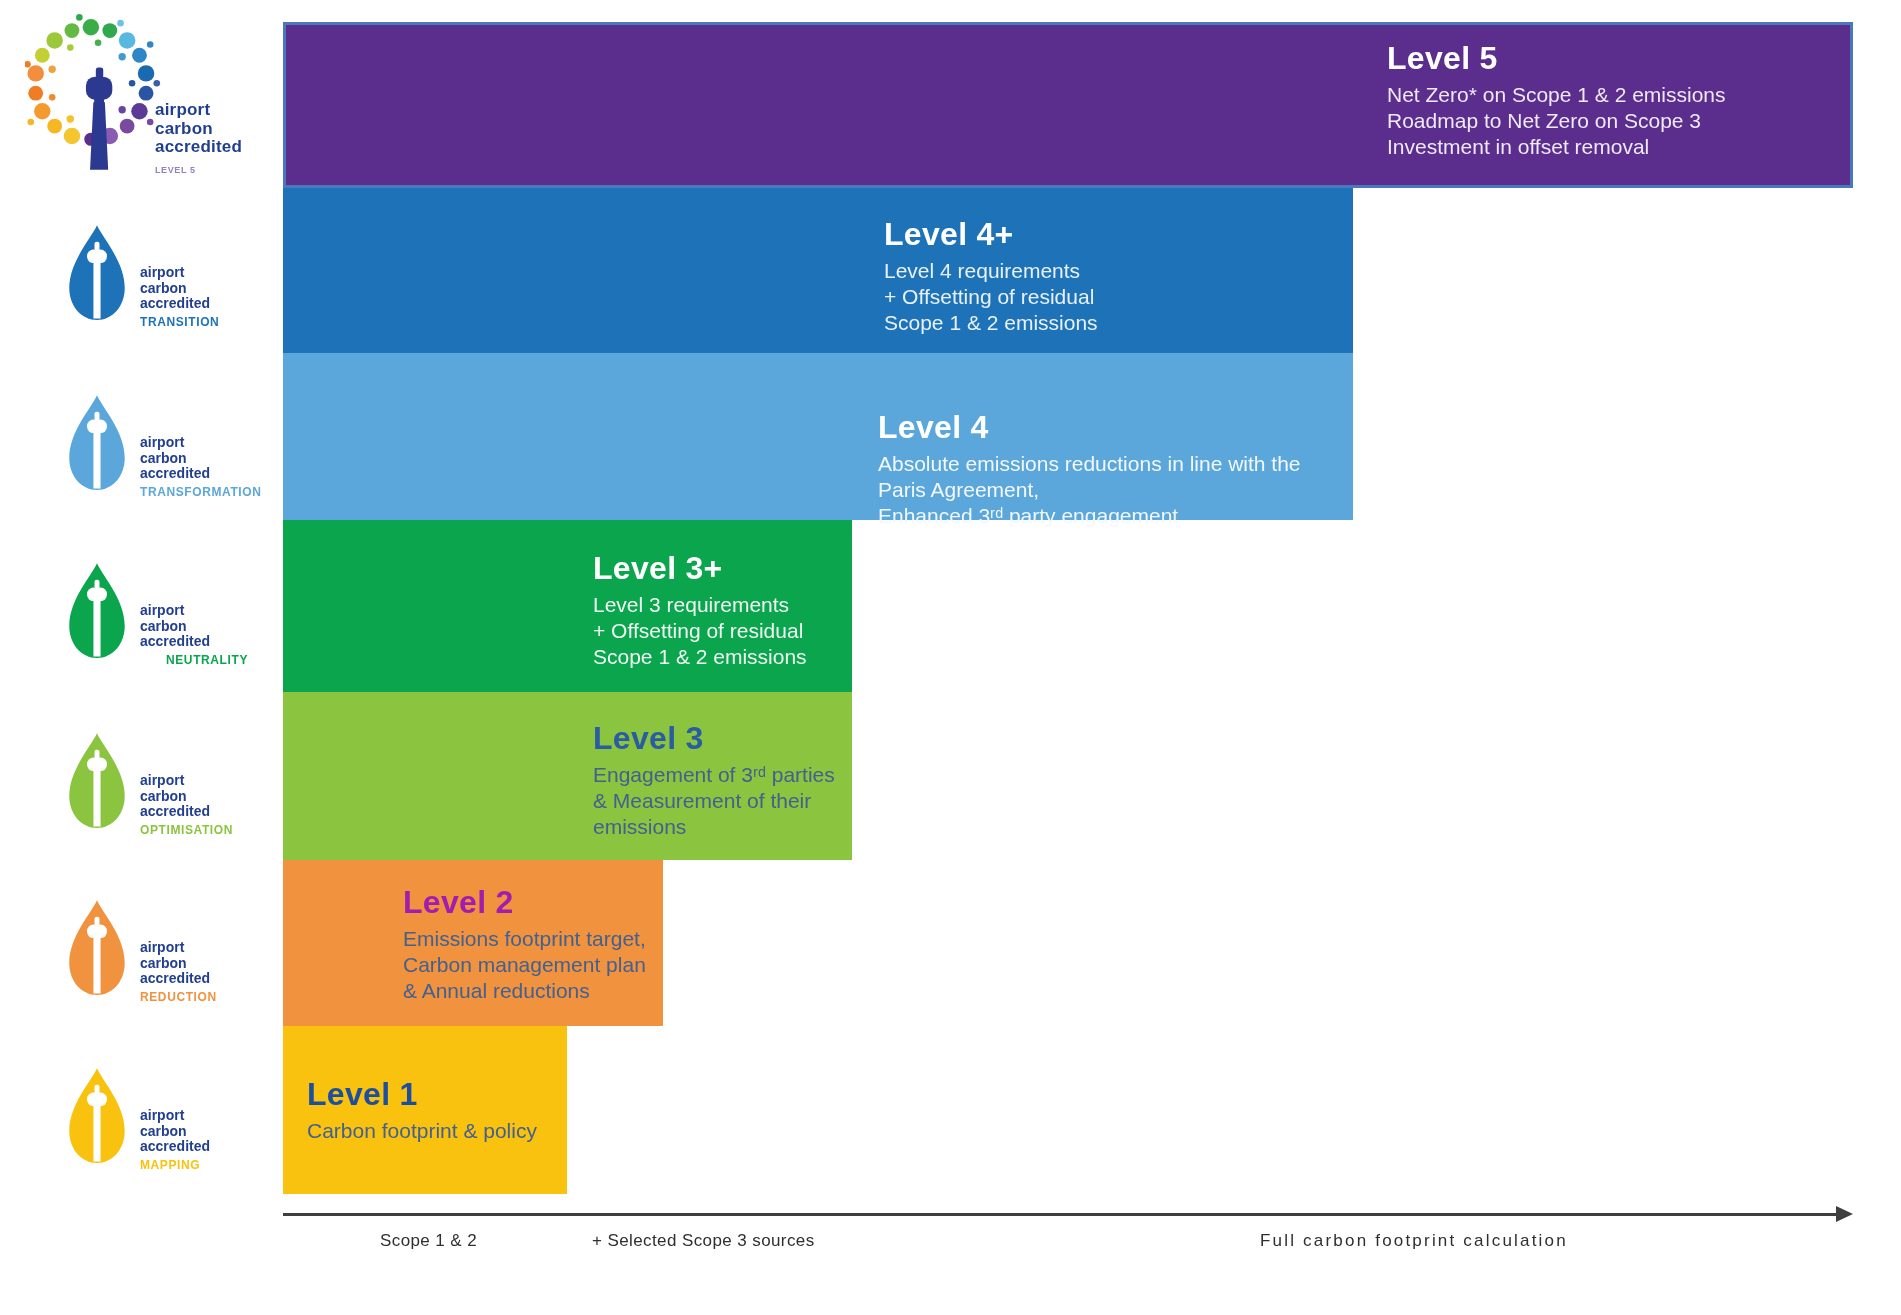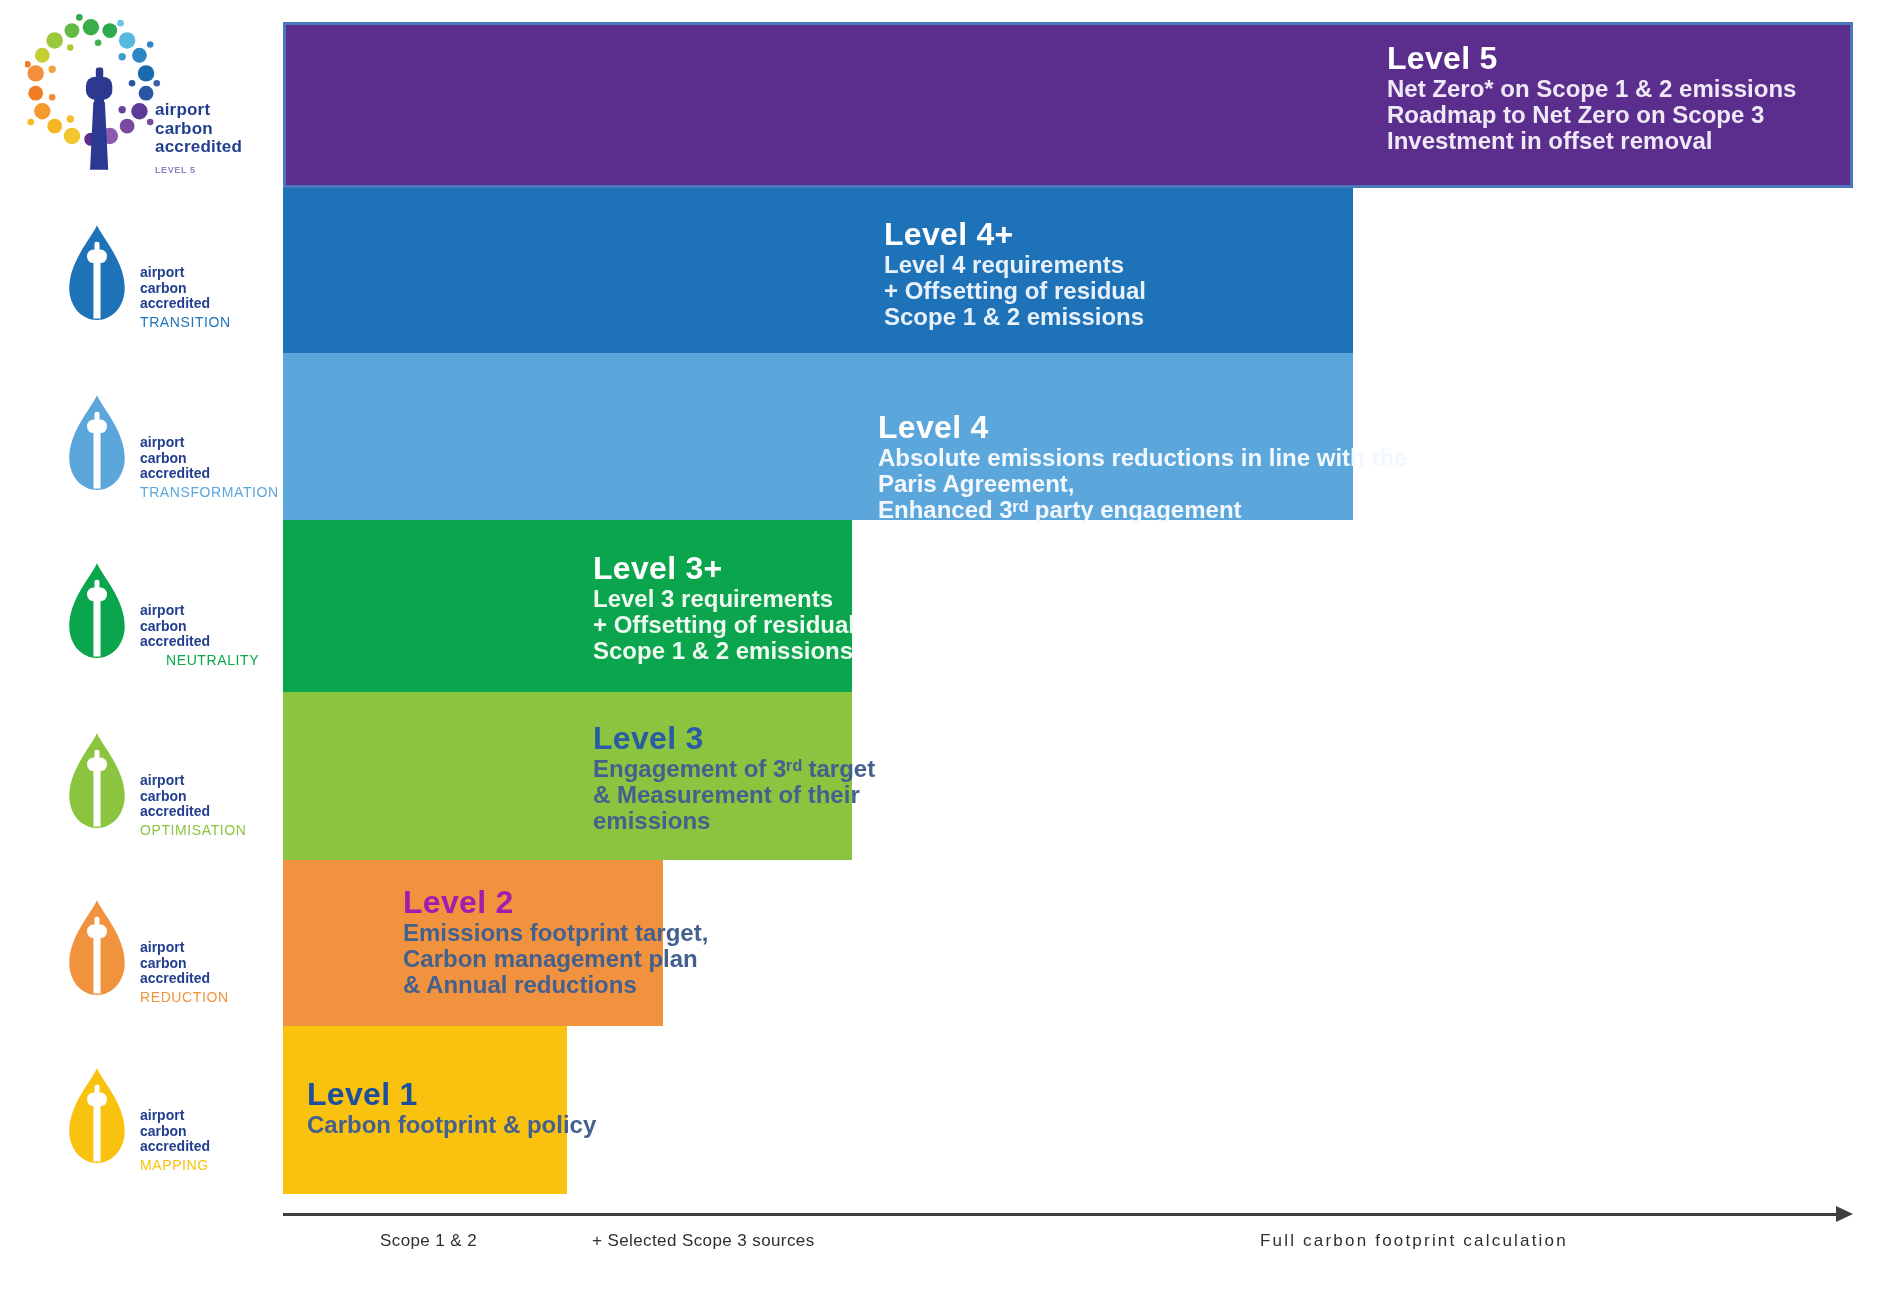--- a/index.html
+++ b/index.html
@@ -19,31 +19,31 @@
   
   .lt{position:absolute;z-index:3;}
   .t5 {left:1387px;top:40px;}
   .t4p{left:884px; top:216px;}
   .t4 {left:878px; top:384px;}
   .t3p{left:593px; top:550px;}
   .t3 {left:593px; top:720px;}
   .t2 {left:403px; top:884px;}
   .t1 {left:307px; top:1076px;}
   .lvl-title{font-size:32px;font-weight:700;line-height:36px;letter-spacing:.3px;}
-  .lvl-body{font-size:24px;line-height:26px;margin-top:0;font-weight:bold;}
+  .lvl-body{font-size:21px;line-height:26px;margin-top:6px;}
   
   .wreath-logo{position:absolute;left:25px;top:5px;width:235px;height:182px;z-index:2;}
   .wreath-svg{position:absolute;left:0;top:0;}
   .wreath-text{position:absolute;left:130px;top:96px;font-size:17px;font-weight:700;line-height:18.5px;color:#223f8f;letter-spacing:.2px;}
   .wreath-tag{font-size:9px;font-weight:700;letter-spacing:.6px;color:#9282c4;margin-top:4px;}
   .drop-row{position:absolute;left:65px;width:200px;height:110px;z-index:2;}
   .r1{top:223px;} .r2{top:393px;} .r3{top:561px;} .r4{top:731px;} .r5{top:898px;} .r6{top:1066px;}
   .drop-svg{position:absolute;left:0;top:0;}
   .drop-text{position:absolute;left:75px;top:42px;font-size:14px;font-weight:700;line-height:15.5px;color:#223f8f;}
-  .drop-tag{font-size:14px;font-weight:400;letter-spacing:.6px;margin-top:3px;}
+  .drop-tag{font-size:12px;font-weight:700;letter-spacing:.6px;margin-top:3px;}
   
   .axis-line{position:absolute;left:283px;top:1213px;width:1555px;height:3px;background:#3f3f3f;z-index:1;}
   .axis-head{position:absolute;left:1836px;top:1206px;width:0;height:0;
     border-left:17px solid #3f3f3f;border-top:8.5px solid transparent;border-bottom:8.5px solid transparent;z-index:1;}
   .ax{position:absolute;top:1231px;font-size:17px;color:#2f2f2f;letter-spacing:.4px;white-space:nowrap;text-align:center;}
   .ax1{left:380px;}
   .ax2{left:592px;}
   .ax3{left:1260px;letter-spacing:2.2px;}
   .footnote{position:absolute;top:1283px;left:1380px;width:478px;text-align:right;
     font-style:italic;font-size:17.5px;color:#3a3a3a;white-space:nowrap;}
@@ -222,21 +222,21 @@
     <div class="lvl-title" style="color: rgb(255, 255, 255);">Level 3+</div>
     <div class="lvl-body" style="color: rgb(238, 250, 242);">
       <div>Level 3 requirements</div>
       <div>+ Offsetting of residual</div>
       <div>Scope 1 &amp; 2 emissions</div>
     </div>
   </div>
   <div class="lt t3">
     <div class="lvl-title" style="color: rgb(42, 92, 164);">Level 3</div>
     <div class="lvl-body" style="color: rgb(68, 96, 143);">
-      <div>Engagement of 3ʳᵈ target</div>
+      <div>Engagement of 3ʳᵈ parties</div>
       <div>&amp; Measurement of their</div>
       <div>emissions</div>
     </div>
   </div>
   <div class="lt t2">
     <div class="lvl-title" style="color: #a21caf;">Level 2</div>
     <div class="lvl-body" style="color: rgb(68, 96, 143);">
       <div>Emissions footprint target,</div>
       <div>Carbon management plan</div>
       <div>&amp; Annual reductions</div>

